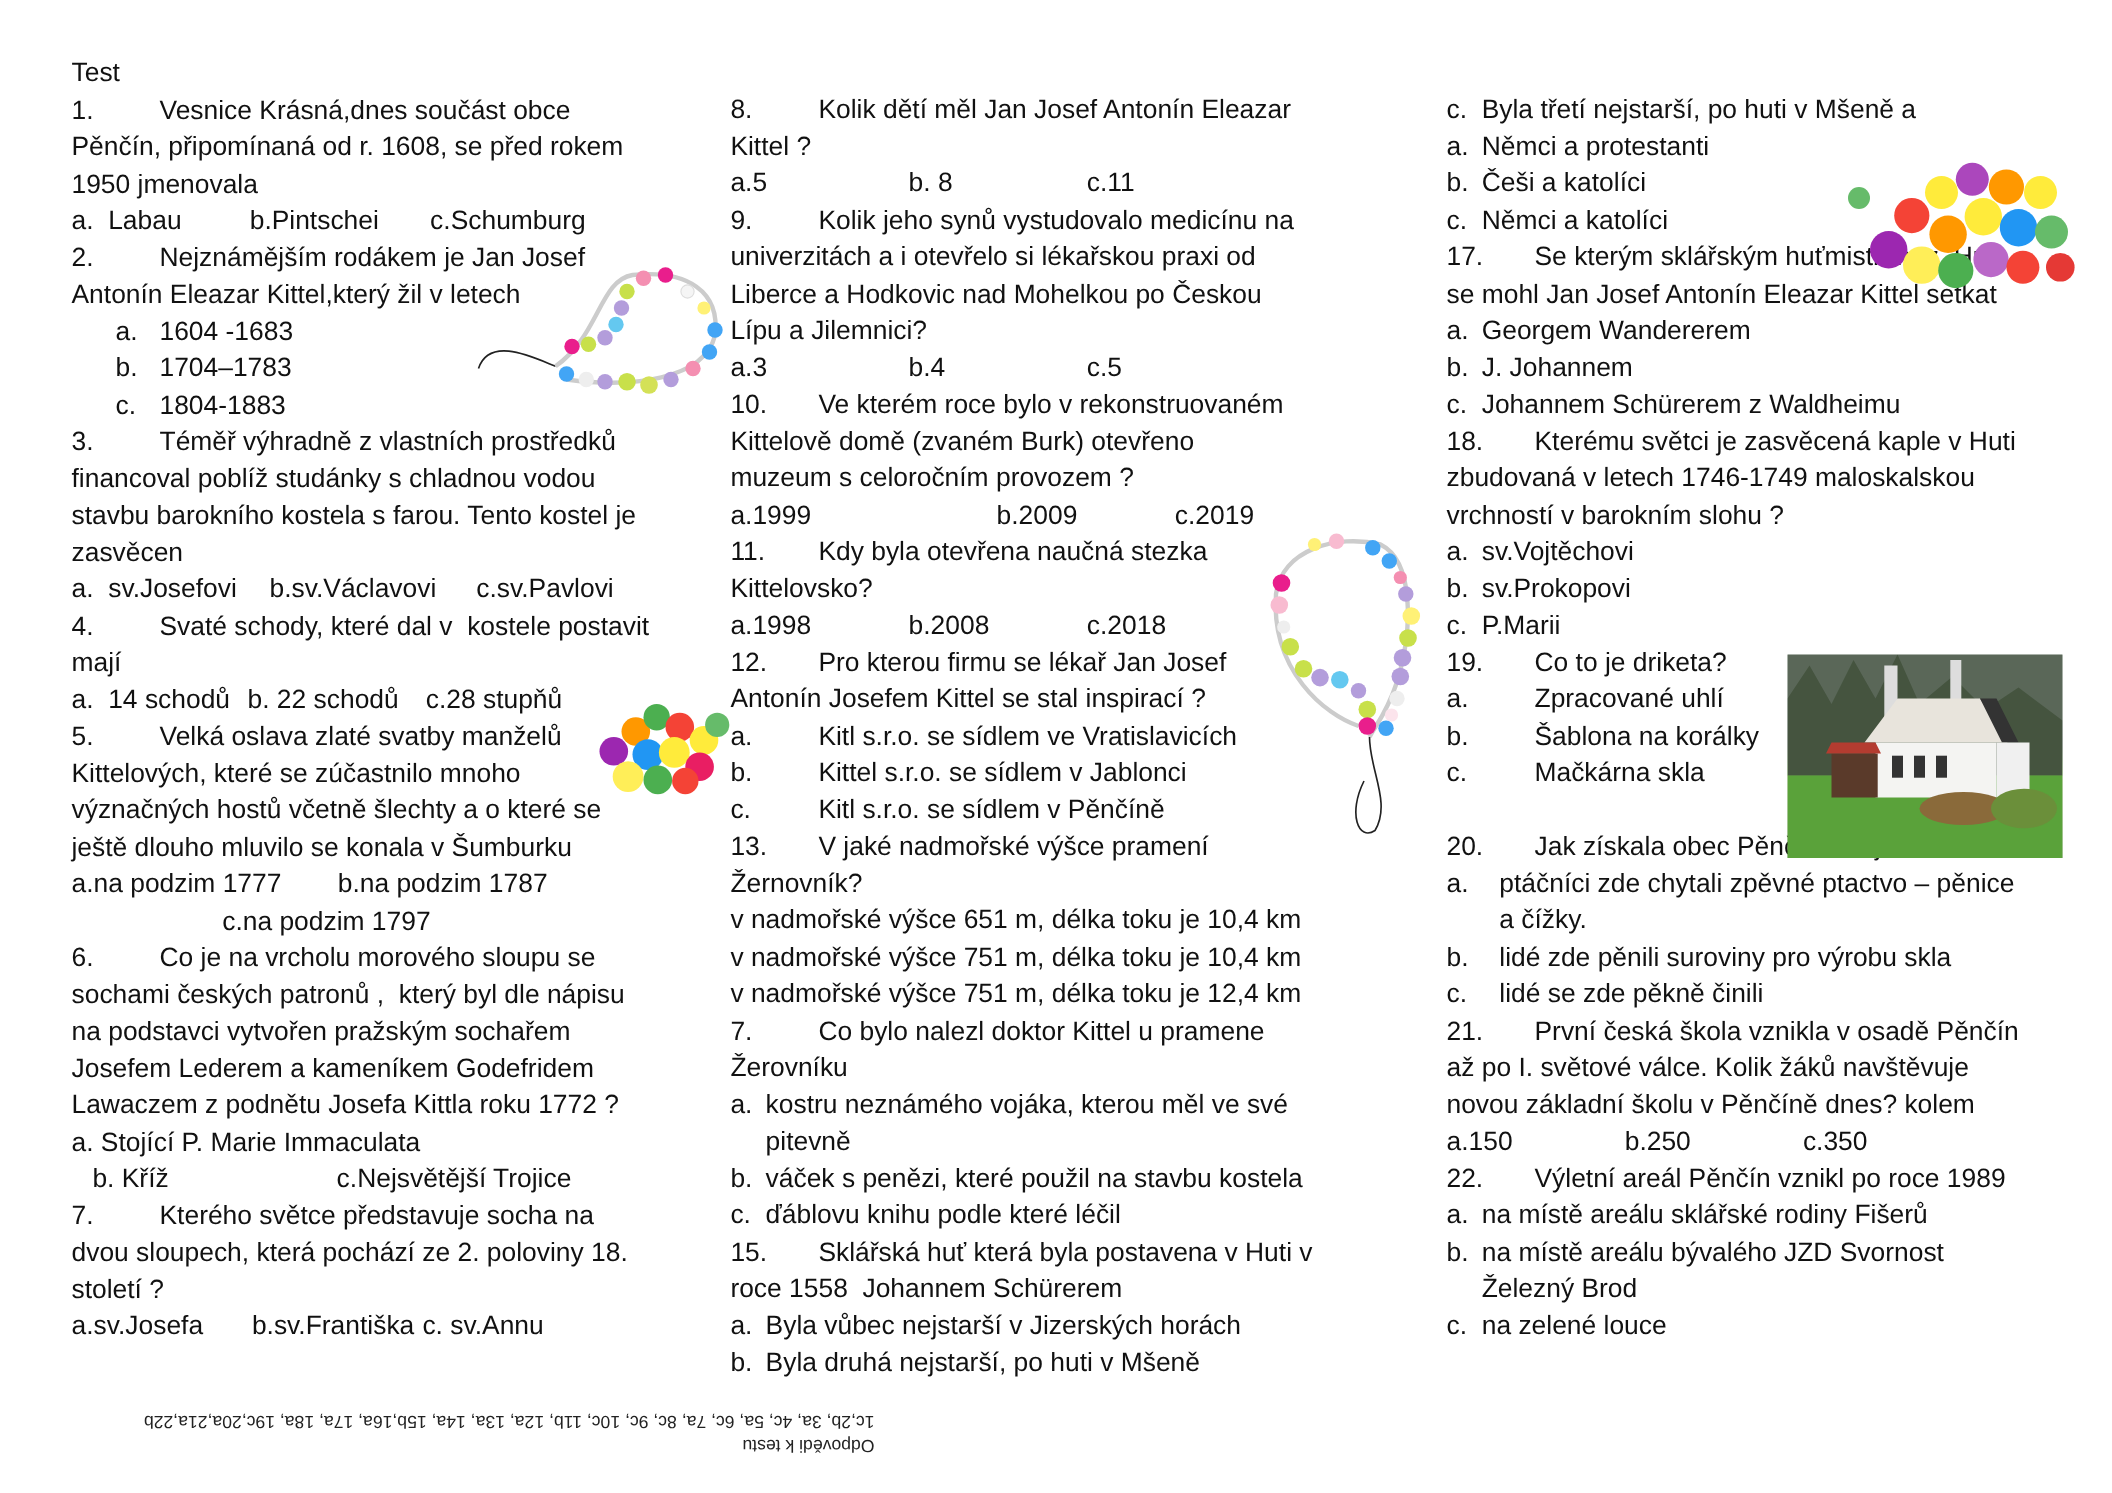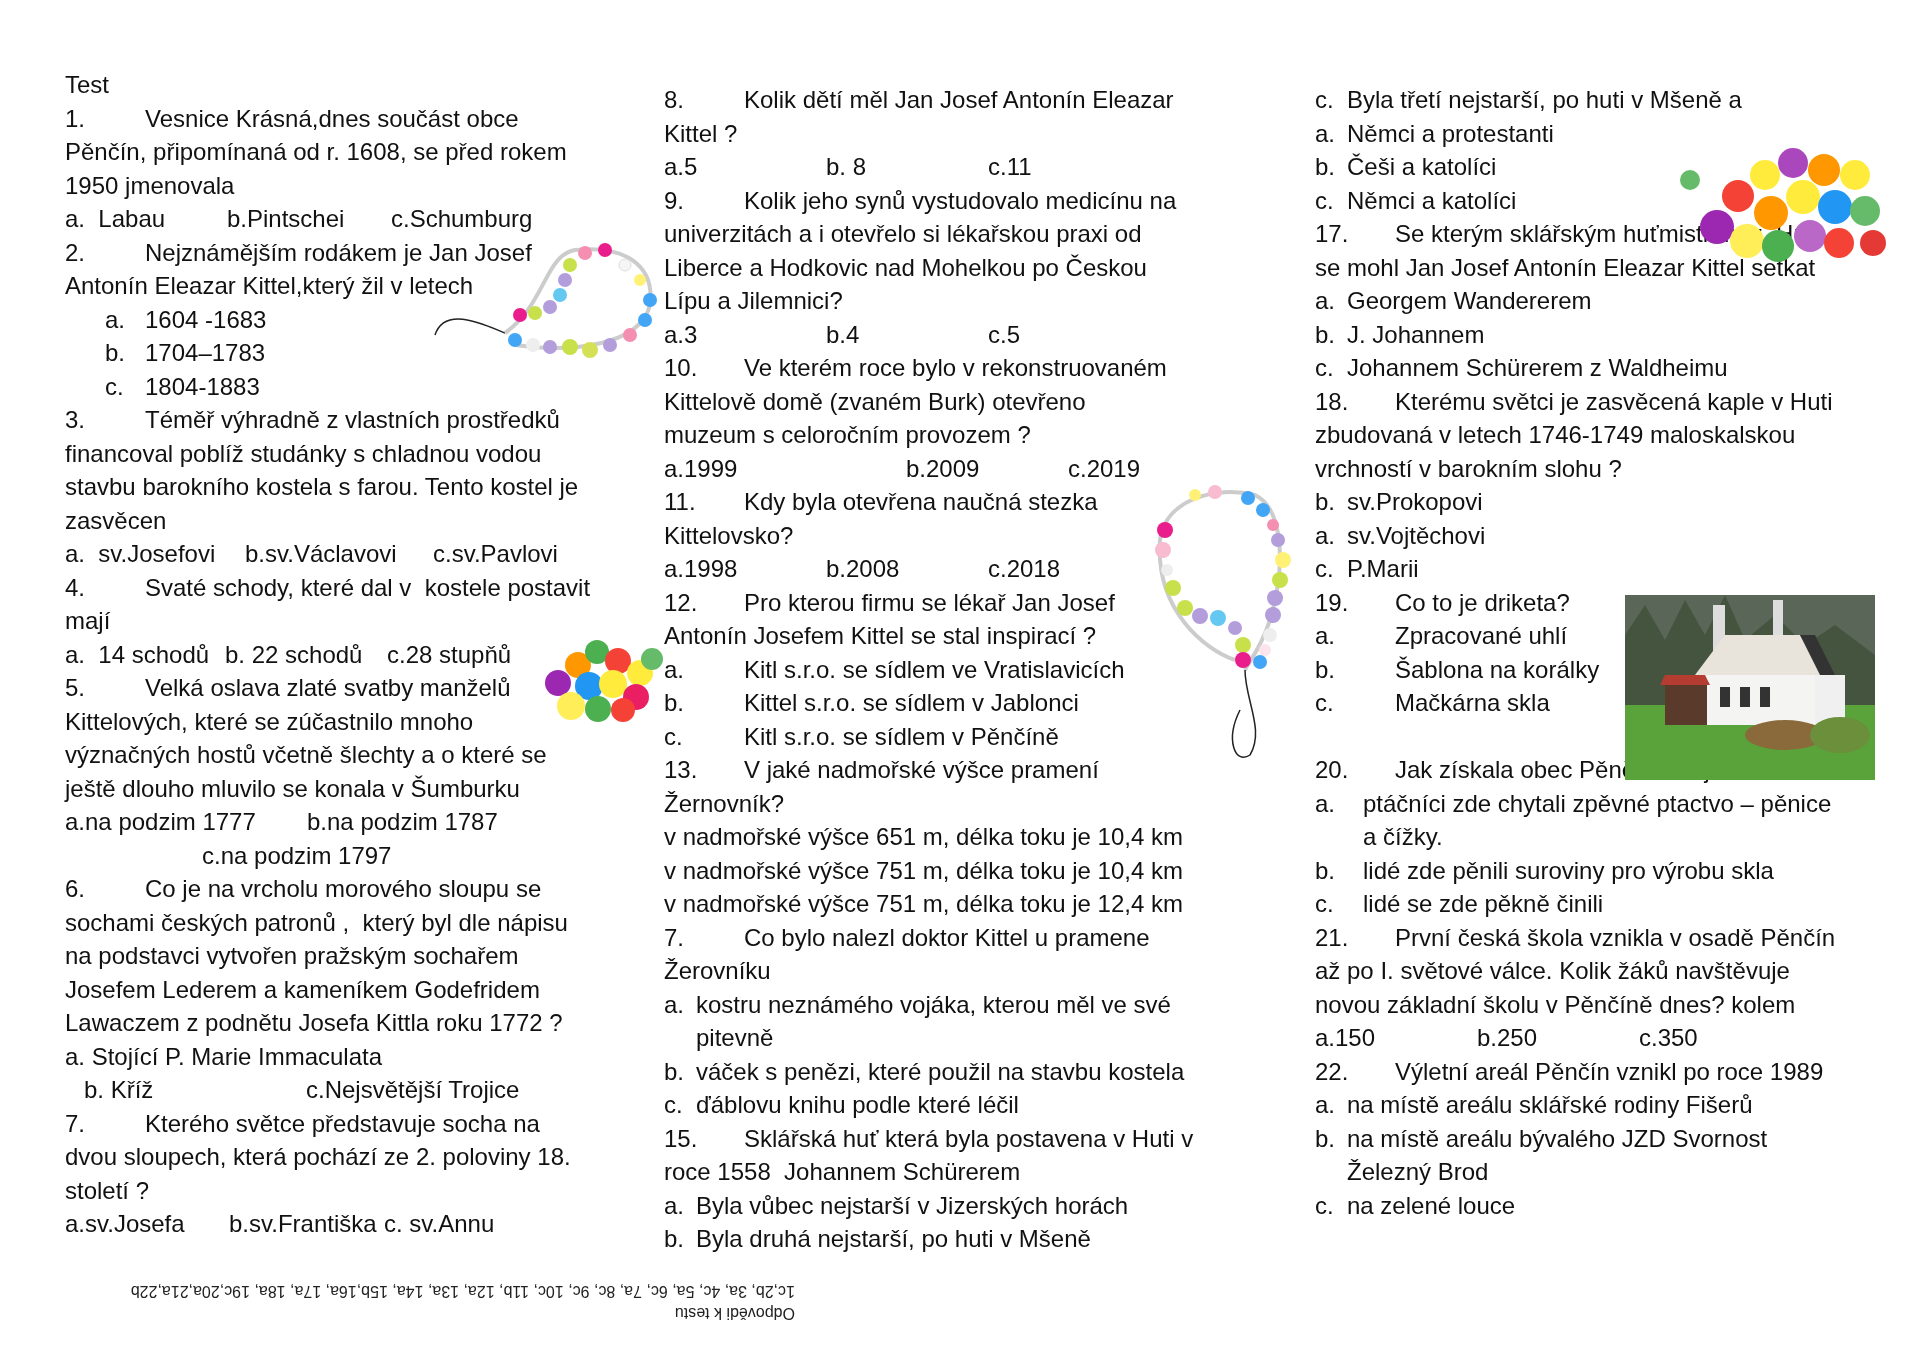--- a/index.html
+++ b/index.html
@@ -1,18 +1,18 @@
 <!DOCTYPE html>
 <html><head>
 <meta charset="utf-8">
 <style>
   html, body { margin:0; padding:0; background:#ffffff; }
   body { width:1920px; height:1357px; position:relative; overflow:hidden;
          font-family:"Liberation Sans", sans-serif; color:#111; }
-  .col { position:absolute; top:68px; font-size:24px; line-height:33.5px; }
+  .col { position:absolute; top:50px; font-size:24px; line-height:33.5px; }
   #col1 { left:65px; width:560px; }
   #col2 { left:664px; width:580px; top:83px; }
   #col3 { left:1315px; width:580px; top:83px; }
   .line { white-space:pre; height:33.5px; }
   .qnum { display:inline-block; width:80px; }
   .lbl { display:inline-block; width:80px; }
   .opt-ind-a { padding-left:40px; }
   .opt-ind-a .lbl2 { display:inline-block; width:40px; }
   .inl { display:inline-block; }
   .answers { position:absolute; left:85px; top:1280px; width:710px; transform:rotate(180deg);
@@ -161,22 +161,22 @@
     <div class="line">se mohl Jan Josef Antonín Eleazar Kittel setkat</div>
     <div class="line"><span class="inl" style="width:32px">a.</span><span>Georgem Wandererem</span></div>
     <div class="line"><span class="inl" style="width:32px">b.</span><span>J. Johannem</span></div>
     <div class="line"><span class="inl" style="width:32px">c.</span><span>Johannem Schürerem z Waldheimu</span></div>
   </div>
 
   <div>
     <div class="line"><span class="qnum">18.</span><span>Kterému světci je zasvěcená kaple v Huti</span></div>
     <div class="line">zbudovaná v letech 1746-1749 maloskalskou</div>
     <div class="line">vrchností v barokním slohu ?</div>
+    <div class="line"><span class="inl" style="width:32px">a.</span><span>sv.Vojtěchovi</span></div>
     <div class="line"><span class="inl" style="width:32px">b.</span><span>sv.Prokopovi</span></div>
-    <div class="line"><span class="inl" style="width:32px">a.</span><span>sv.Vojtěchovi</span></div>
     <div class="line"><span class="inl" style="width:32px">c.</span><span>P.Marii</span></div>
   </div>
 
   <div>
     <div class="line"><span class="qnum">19.</span><span>Co to je driketa?</span></div>
     <div class="line"><span class="lbl">a.</span><span>Zpracované uhlí</span></div>
     <div class="line"><span class="lbl">b.</span><span>Šablona na korálky</span></div>
     <div class="line"><span class="lbl">c.</span><span>Mačkárna skla</span></div>
   </div>
 

